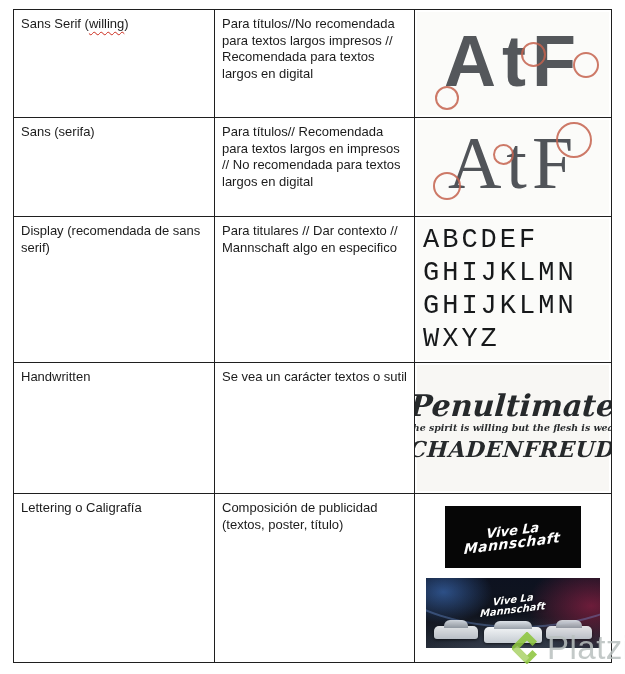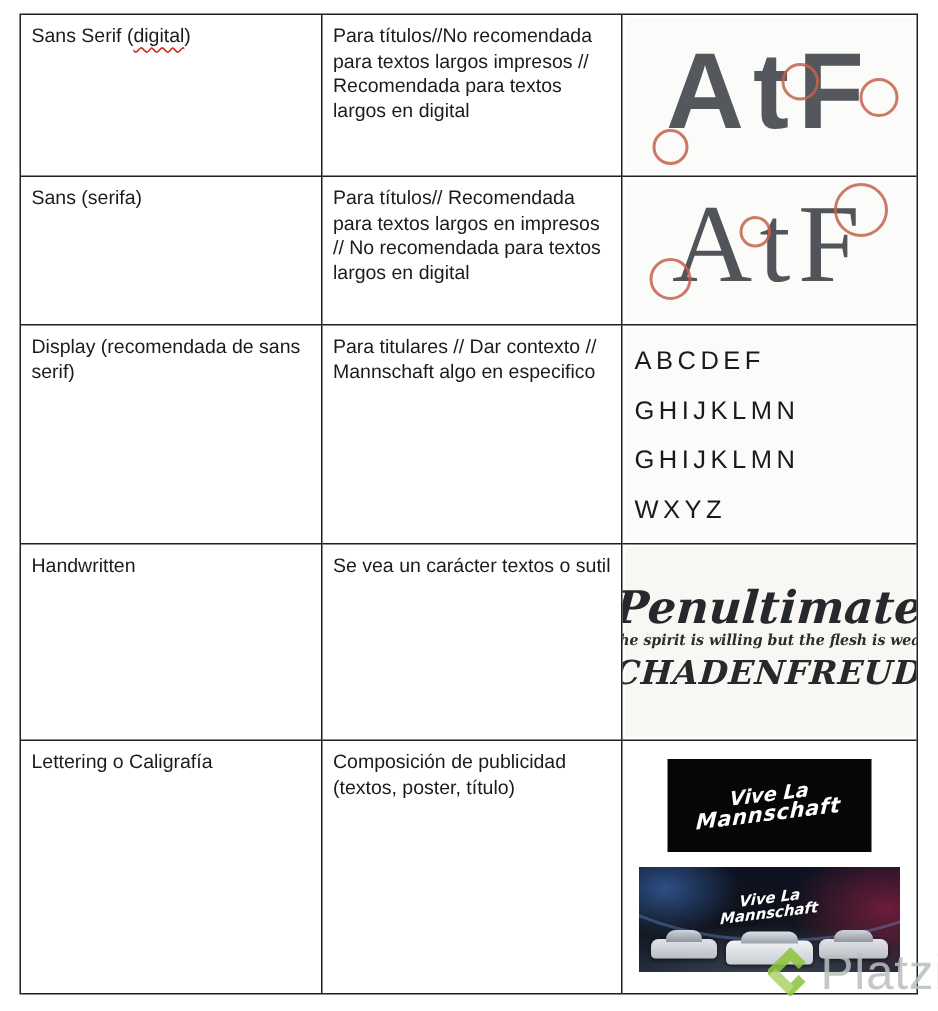--- a/index.html
+++ b/index.html
@@ -54,22 +54,22 @@
   }
   .s2-c1 { left: 16px; top: 52px; width: 28px; height: 28px; }
   .s2-c2 { left: 76px; top: 24px; width: 21px; height: 21px; }
   .s2-c3 { left: 139px; top: 2px; width: 36px; height: 36px; }
 
   
   .display-box { width: 100%; height: 100%; background: #fbfbf9;
                  display: flex; flex-direction: column; justify-content: center;
                  padding-left: 6px; }
   .display-line {
-    font-family: Liberation Sans, sans-serif; font-weight: 400;
-    font-size: 17px; line-height: 33px; letter-spacing: 3px; color: #17191b;
+    font-family: Liberation Mono, monospace; font-weight: 400;
+    font-size: 27px; line-height: 33px; letter-spacing: 3px; color: #17191b;
     white-space: nowrap;
   }
 
   
   .hand-box { width: 100%; height: 100%; background: #f8f7f4;
               display: flex; flex-direction: column; align-items: center;
               justify-content: center; gap: 5px; }
   .hand-title {
     font-family: "DejaVu Serif", serif; font-style: italic; font-weight: 700;
     font-size: 30px; color: #26292b; white-space: nowrap; transform: skewX(-4deg);
@@ -133,21 +133,21 @@
     color: rgba(185,191,190,0.85); letter-spacing: 0.5px;
   }
   .wm-logo { opacity: 0.88; }
 </style>
 </head>
 <body>
 
 <div class="ttable">
 
   <div class="cell c-cat">
-    <span>Sans Serif (</span><span class="misspelled">digital</span><span>)</span>
+    <span>Sans Serif (</span><span class="misspelled">willing</span><span>)</span>
   </div>
   <div class="cell c-desc">Para títulos//No recomendada para textos largos impresos // Recomendada para textos largos en digital</div>
   <div class="cell c-ex lastcol">
     <div class="specimen">
       <span class="atf-sans">AtF</span>
       <i class="anno-circle s1-c1"></i>
       <i class="anno-circle s1-c2"></i>
       <i class="anno-circle s1-c3"></i>
     </div>
   </div>

